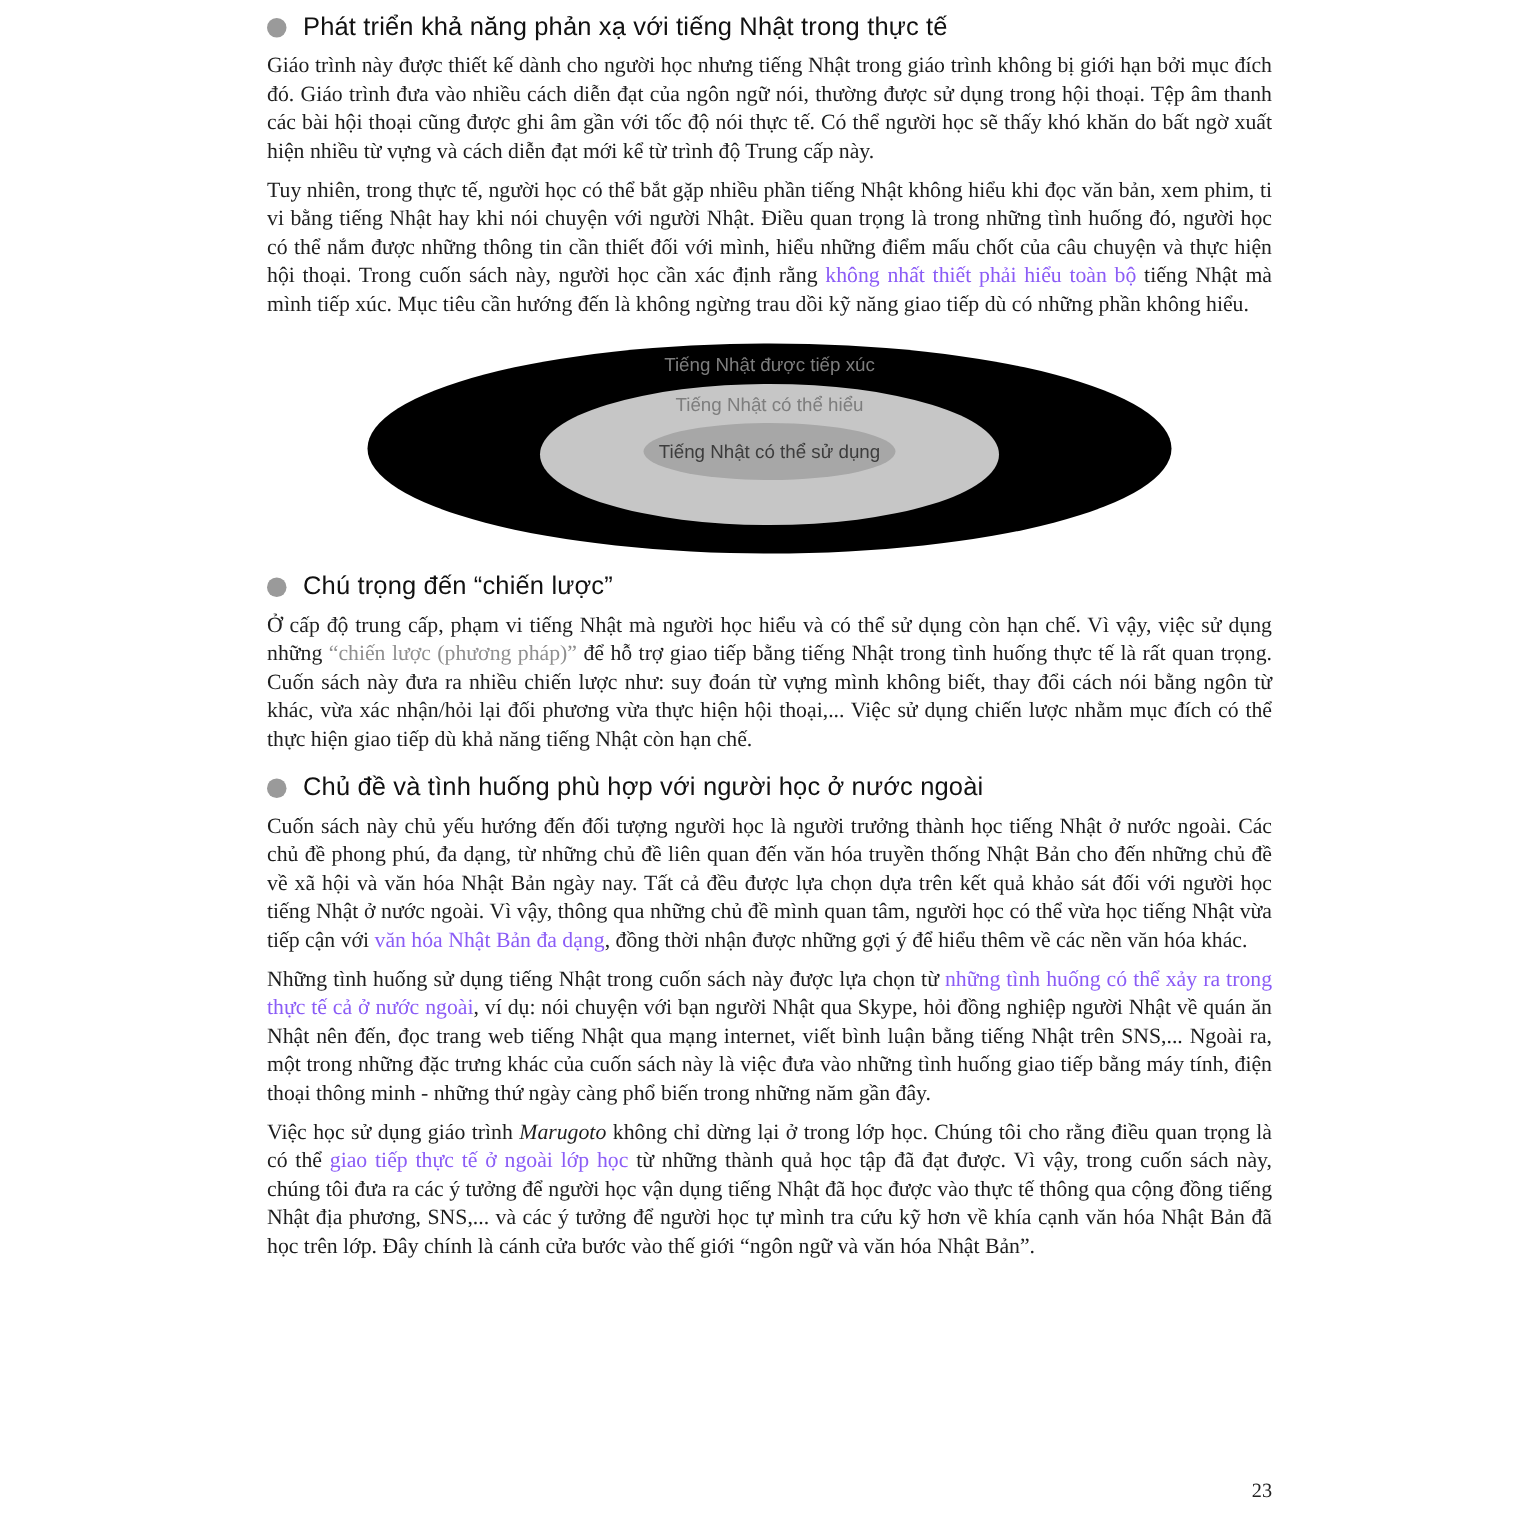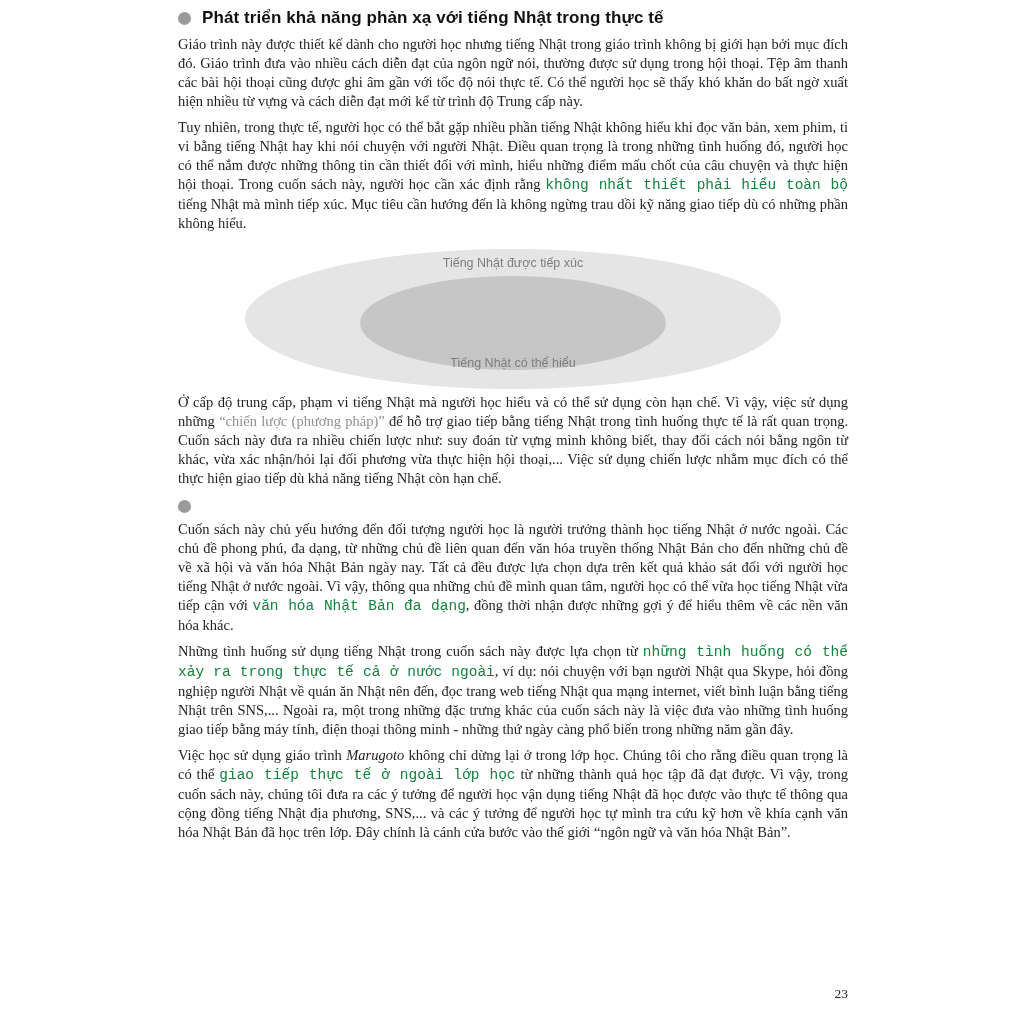--- a/index.html
+++ b/index.html
@@ -7,42 +7,42 @@
     width:1024px;height:1024px;background:#ffffff;overflow:hidden;
     font-family:"Liberation Serif","DejaVu Serif",serif;
     color:#1e1e1e;position:relative;
   }
   .content{
     position:absolute;left:178px;top:6px;width:670px;
   }
   .heading{
     display:flex;align-items:center;gap:11px;
     font-family:"Liberation Sans","DejaVu Sans",sans-serif;
-    font-size:17px;font-weight:700;color:#111;
+    font-size:17px;font-weight:400;color:#111;
     margin:12px 0 7px 0;letter-spacing:0.1px;
   }
   .heading.first{margin-top:2px;}
   .bullet{
     width:13px;height:13px;border-radius:50%;
     background:#9a9a9a;flex:0 0 auto;
   }
   .para{
     font-size:14.5px;line-height:19px;text-align:justify;
     margin:0 0 7px 0;
   }
-  .run-gray{color:#15803d;font-family:Liberation Mono, monospace;}
+  .run-gray{color:#8b5cf6;}
   .run-italic{font-style:italic;}
   .run-italic-gray{color:#8f8f8f;}
   .diagram{
     margin:10px auto 4px auto;width:540px;height:146px;
     display:flex;justify-content:center;
   }
   .ellipse{border-radius:50%;display:flex;flex-direction:column;align-items:center;}
-  .ellipse-outer{width:536px;height:140px;background:#e5e5e5;margin-top:6px;}
-  .ellipse-middle{width:306px;height:94px;background:#c6c6c6;margin-top:6px;justify-content:flex-end;}
+  .ellipse-outer{width:536px;height:140px;background:#000000;margin-top:6px;}
+  .ellipse-middle{width:306px;height:94px;background:#c6c6c6;margin-top:6px;}
   .ellipse-inner{width:168px;height:38px;background:#a7a7a7;margin-top:5px;justify-content:center;}
   .ellipse-label{
     font-family:"Liberation Sans","DejaVu Sans",sans-serif;
     font-size:12.5px;color:#7d7d7d;margin-top:7px;white-space:nowrap;
   }
   .ellipse-inner .ellipse-label{color:#3c3c3c;margin-top:0;}
   .page-number{
     position:absolute;right:176px;bottom:22px;
     font-family:"Liberation Serif","DejaVu Serif",serif;
     font-size:13.5px;color:#222;
@@ -58,28 +58,36 @@
     <span>Phát triển khả năng phản xạ với tiếng Nhật trong thực tế</span>
   </h2>
   <p class="para"><span>Giáo trình này được thiết kế dành cho người học nhưng tiếng Nhật trong giáo trình không bị giới hạn bởi mục đích đó. Giáo trình đưa vào nhiều cách diễn đạt của ngôn ngữ nói, thường được sử dụng trong hội thoại. Tệp âm thanh các bài hội thoại cũng được ghi âm gần với tốc độ nói thực tế. Có thể người học sẽ thấy khó khăn do bất ngờ xuất hiện nhiều từ vựng và cách diễn đạt mới kể từ trình độ Trung cấp này.</span></p>
   <p class="para"><span>Tuy nhiên, trong thực tế, người học có thể bắt gặp nhiều phần tiếng Nhật không hiểu khi đọc văn bản, xem phim, ti vi bằng tiếng Nhật hay khi nói chuyện với người Nhật. Điều quan trọng là trong những tình huống đó, người học có thể nắm được những thông tin cần thiết đối với mình, hiểu những điểm mấu chốt của câu chuyện và thực hiện hội thoại. Trong cuốn sách này, người học cần xác định rằng </span><span class="run-gray">không nhất thiết phải hiểu toàn bộ</span><span> tiếng Nhật mà mình tiếp xúc. Mục tiêu cần hướng đến là không ngừng trau dồi kỹ năng giao tiếp dù có những phần không hiểu.</span></p>
 
   <div class="diagram">
     <div class="ellipse ellipse-outer">
       <div class="ellipse-label">Tiếng Nhật được tiếp xúc</div>
       <div class="ellipse ellipse-middle">
         <div class="ellipse-label">Tiếng Nhật có thể hiểu</div>
+        <div class="ellipse ellipse-inner">
+          <div class="ellipse-label">Tiếng Nhật có thể sử dụng</div>
+        </div>
       </div>
     </div>
   </div>
 
+  <h2 class="heading">
+    <span class="bullet"></span>
+    <span>Chú trọng đến “chiến lược”</span>
+  </h2>
   <p class="para"><span>Ở cấp độ trung cấp, phạm vi tiếng Nhật mà người học hiểu và có thể sử dụng còn hạn chế. Vì vậy, việc sử dụng những </span><span class="run-italic-gray">“chiến lược (phương pháp)”</span><span> để hỗ trợ giao tiếp bằng tiếng Nhật trong tình huống thực tế là rất quan trọng. Cuốn sách này đưa ra nhiều chiến lược như: suy đoán từ vựng mình không biết, thay đổi cách nói bằng ngôn từ khác, vừa xác nhận/hỏi lại đối phương vừa thực hiện hội thoại,... Việc sử dụng chiến lược nhằm mục đích có thể thực hiện giao tiếp dù khả năng tiếng Nhật còn hạn chế.</span></p>
 
   <h2 class="heading">
     <span class="bullet"></span>
+    <span>Chủ đề và tình huống phù hợp với người học ở nước ngoài</span>
   </h2>
   <p class="para"><span>Cuốn sách này chủ yếu hướng đến đối tượng người học là người trưởng thành học tiếng Nhật ở nước ngoài. Các chủ đề phong phú, đa dạng, từ những chủ đề liên quan đến văn hóa truyền thống Nhật Bản cho đến những chủ đề về xã hội và văn hóa Nhật Bản ngày nay. Tất cả đều được lựa chọn dựa trên kết quả khảo sát đối với người học tiếng Nhật ở nước ngoài. Vì vậy, thông qua những chủ đề mình quan tâm, người học có thể vừa học tiếng Nhật vừa tiếp cận với </span><span class="run-gray">văn hóa Nhật Bản đa dạng</span><span>, đồng thời nhận được những gợi ý để hiểu thêm về các nền văn hóa khác.</span></p>
   <p class="para"><span>Những tình huống sử dụng tiếng Nhật trong cuốn sách này được lựa chọn từ </span><span class="run-gray">những tình huống có thể xảy ra trong thực tế cả ở nước ngoài</span><span>, ví dụ: nói chuyện với bạn người Nhật qua Skype, hỏi đồng nghiệp người Nhật về quán ăn Nhật nên đến, đọc trang web tiếng Nhật qua mạng internet, viết bình luận bằng tiếng Nhật trên SNS,... Ngoài ra, một trong những đặc trưng khác của cuốn sách này là việc đưa vào những tình huống giao tiếp bằng máy tính, điện thoại thông minh - những thứ ngày càng phổ biến trong những năm gần đây.</span></p>
 
   <p class="para"><span>Việc học sử dụng giáo trình </span><span class="run-italic">Marugoto</span><span> không chỉ dừng lại ở trong lớp học. Chúng tôi cho rằng điều quan trọng là có thể </span><span class="run-gray">giao tiếp thực tế ở ngoài lớp học</span><span> từ những thành quả học tập đã đạt được. Vì vậy, trong cuốn sách này, chúng tôi đưa ra các ý tưởng để người học vận dụng tiếng Nhật đã học được vào thực tế thông qua cộng đồng tiếng Nhật địa phương, SNS,... và các ý tưởng để người học tự mình tra cứu kỹ hơn về khía cạnh văn hóa Nhật Bản đã học trên lớp. Đây chính là cánh cửa bước vào thế giới “ngôn ngữ và văn hóa Nhật Bản”.</span></p>
 
 </div>
 
 <div class="page-number">23</div>
 

